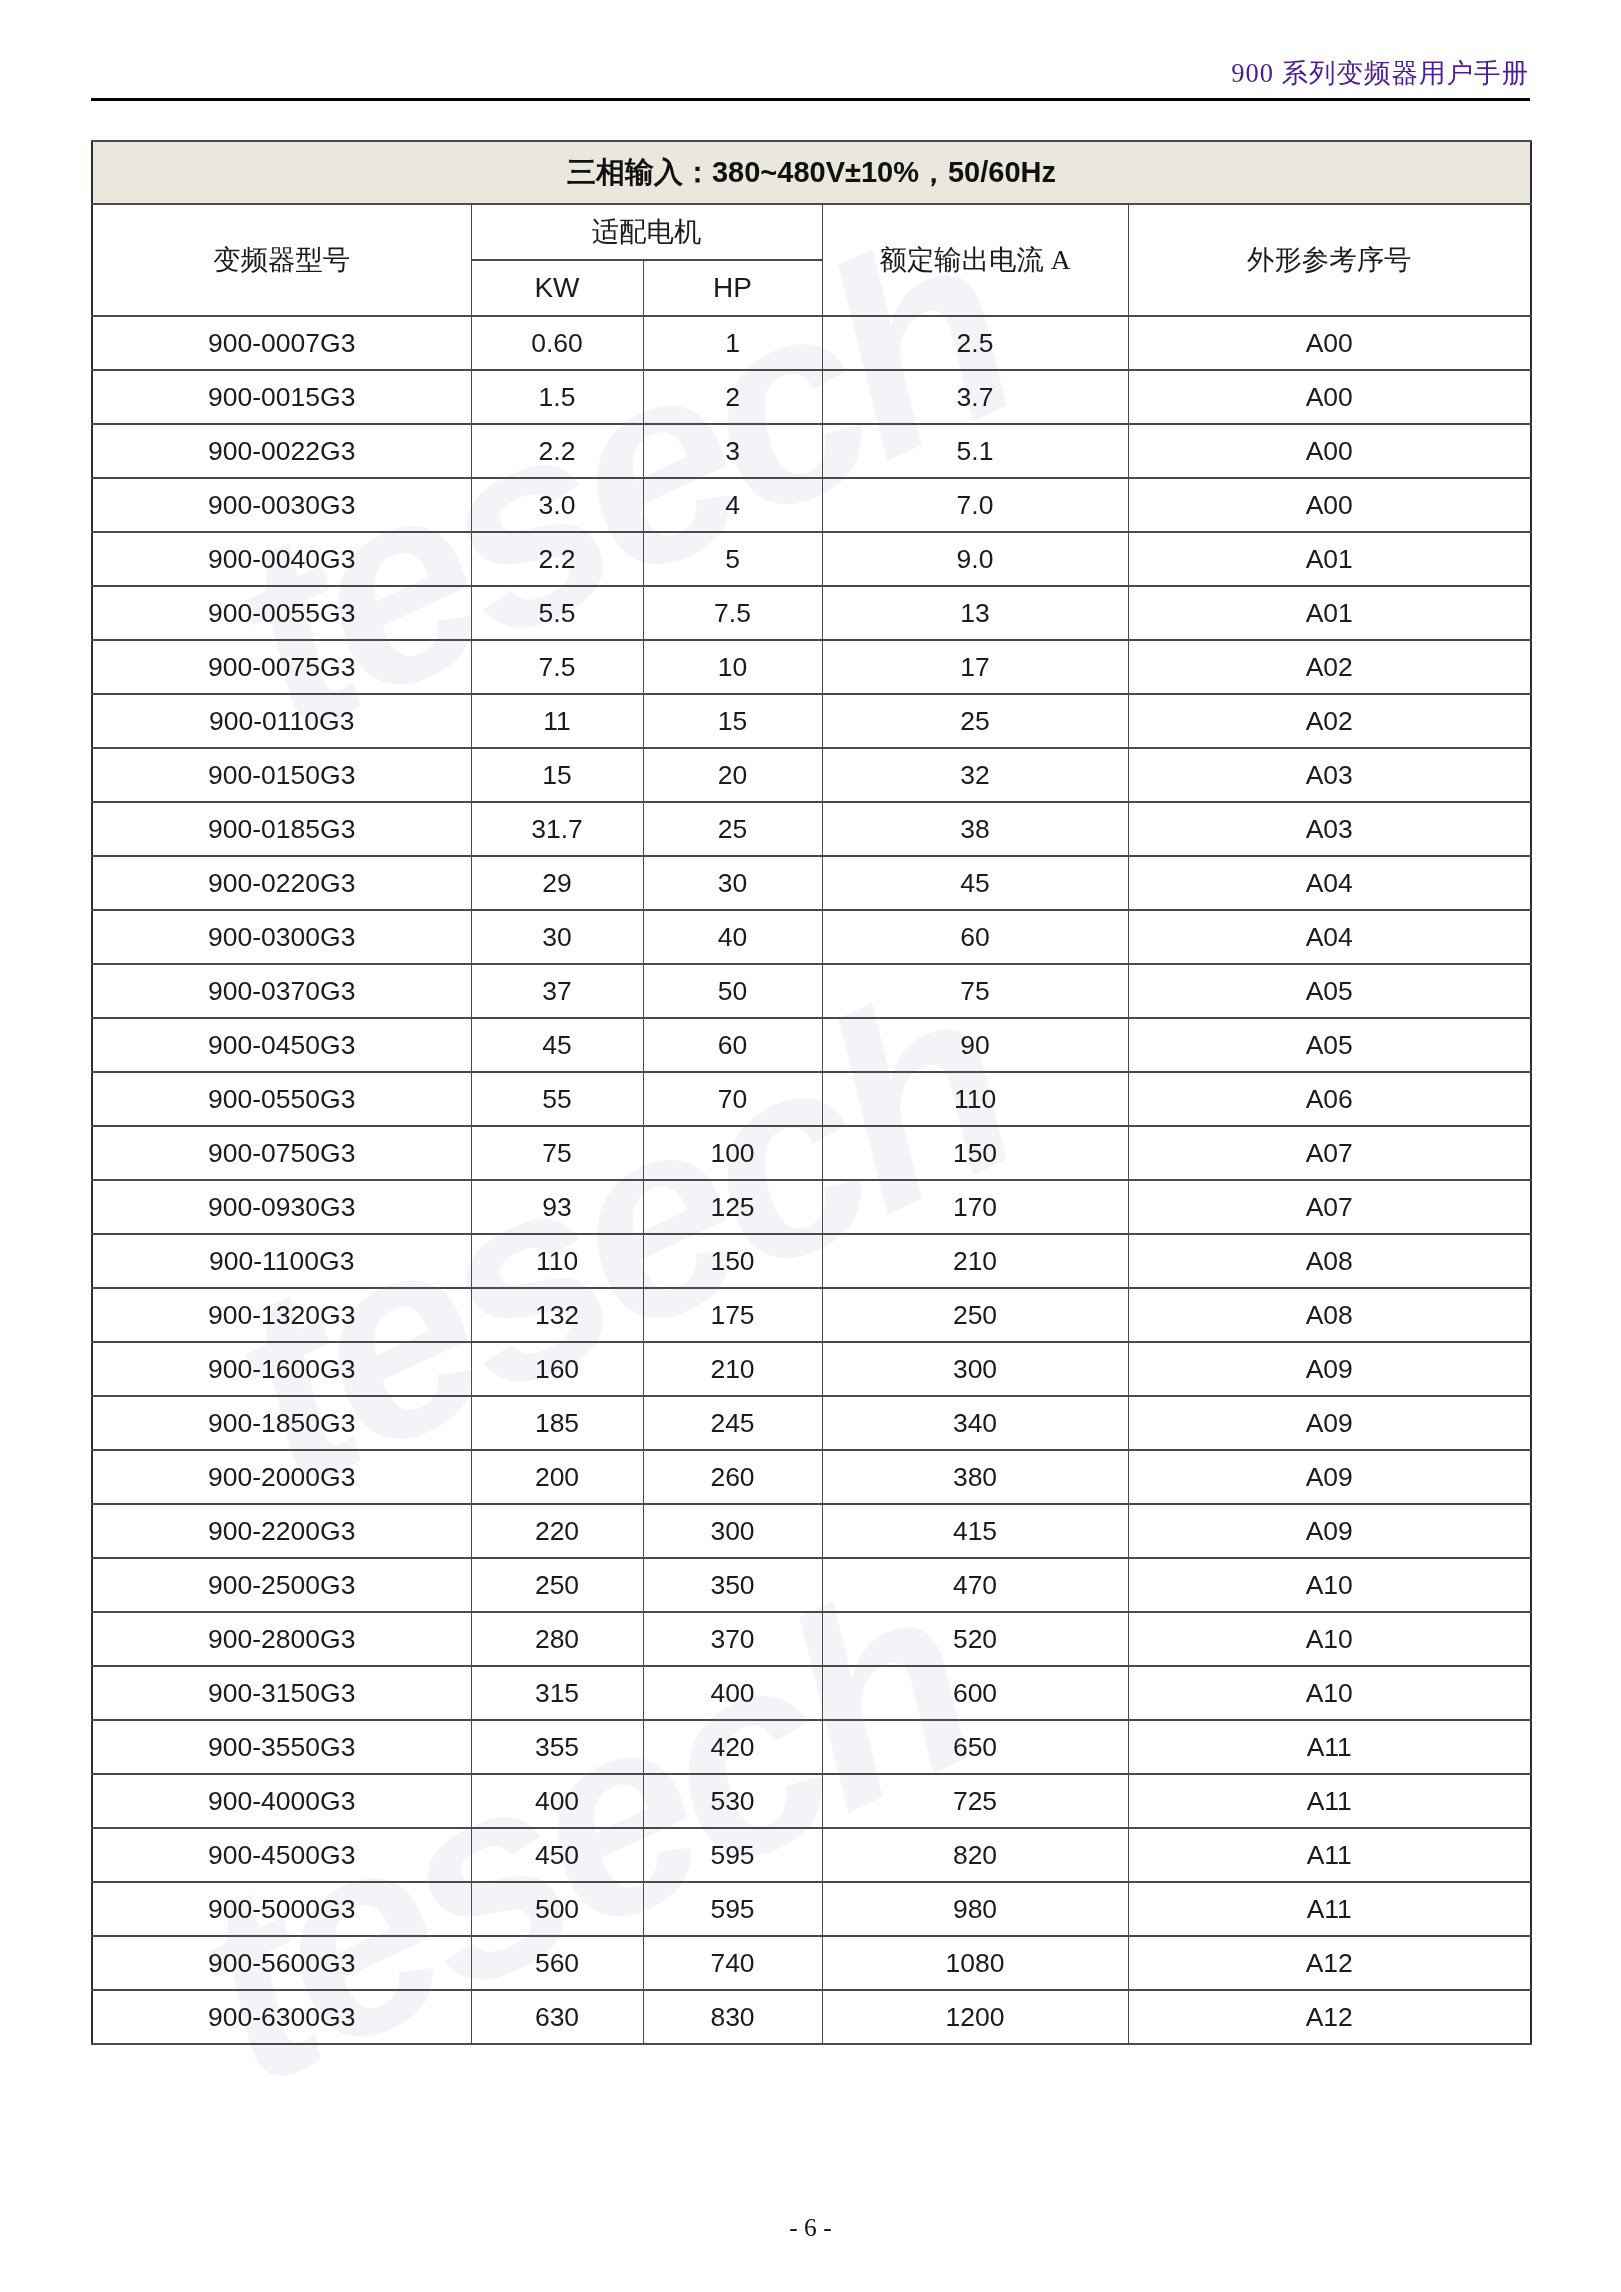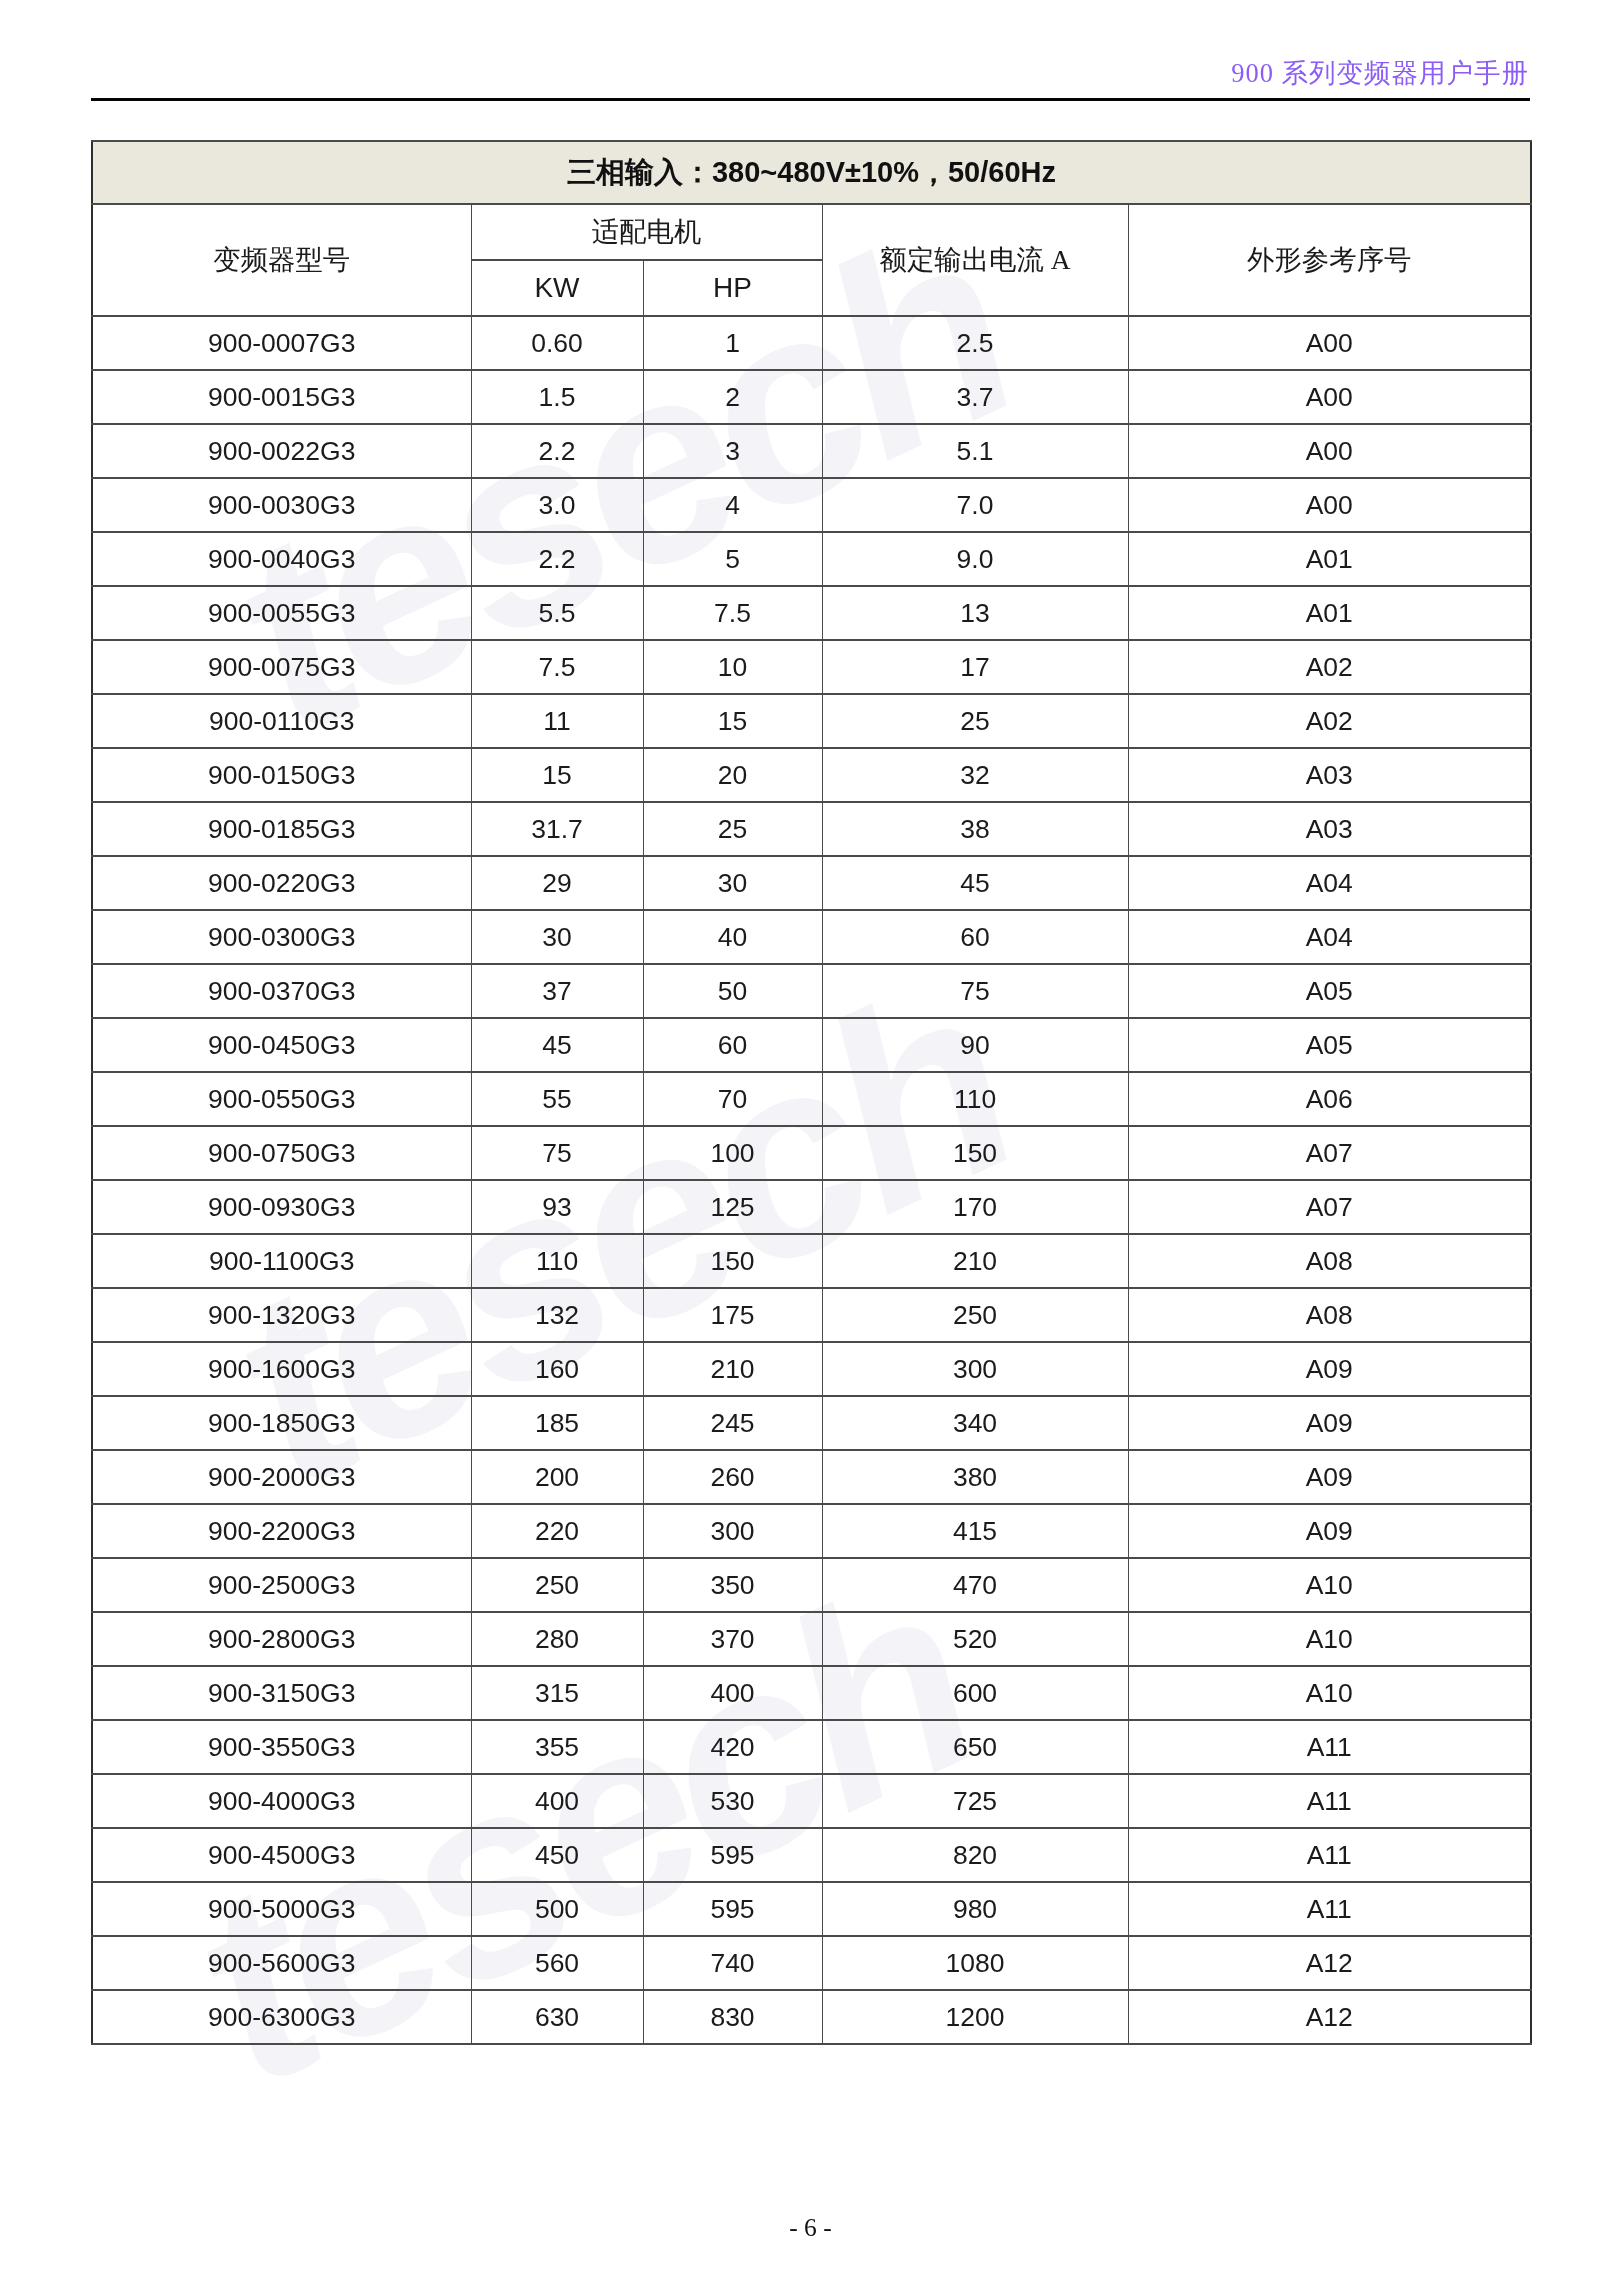--- a/index.html
+++ b/index.html
@@ -9,21 +9,21 @@
     background: #ffffff;
     overflow: hidden;
     font-family: "Liberation Sans", sans-serif;
     color: #1b1b1b;
   }
   .page-header {
     position: absolute;
     top: 55px; right: 92px;
     font-family: "Liberation Serif", serif;
     font-size: 26.5px;
-    color: #8b5cf6;
+    color: #4c1d95;
     letter-spacing: 1px;
     z-index: 2;
   }
   .header-rule {
     position: absolute;
     left: 91px; top: 98px;
     width: 1439px; height: 2.9px;
     background: #050505;
     z-index: 2;
   }

